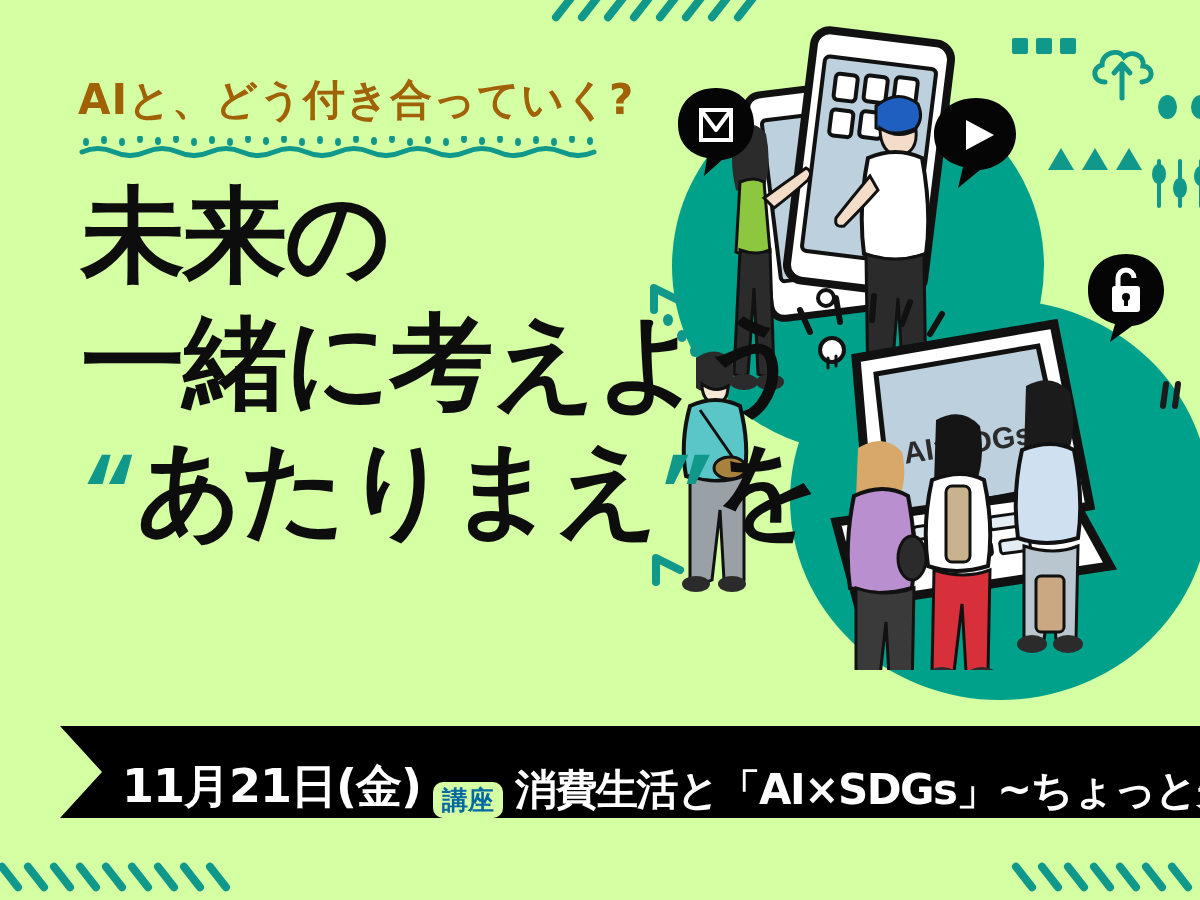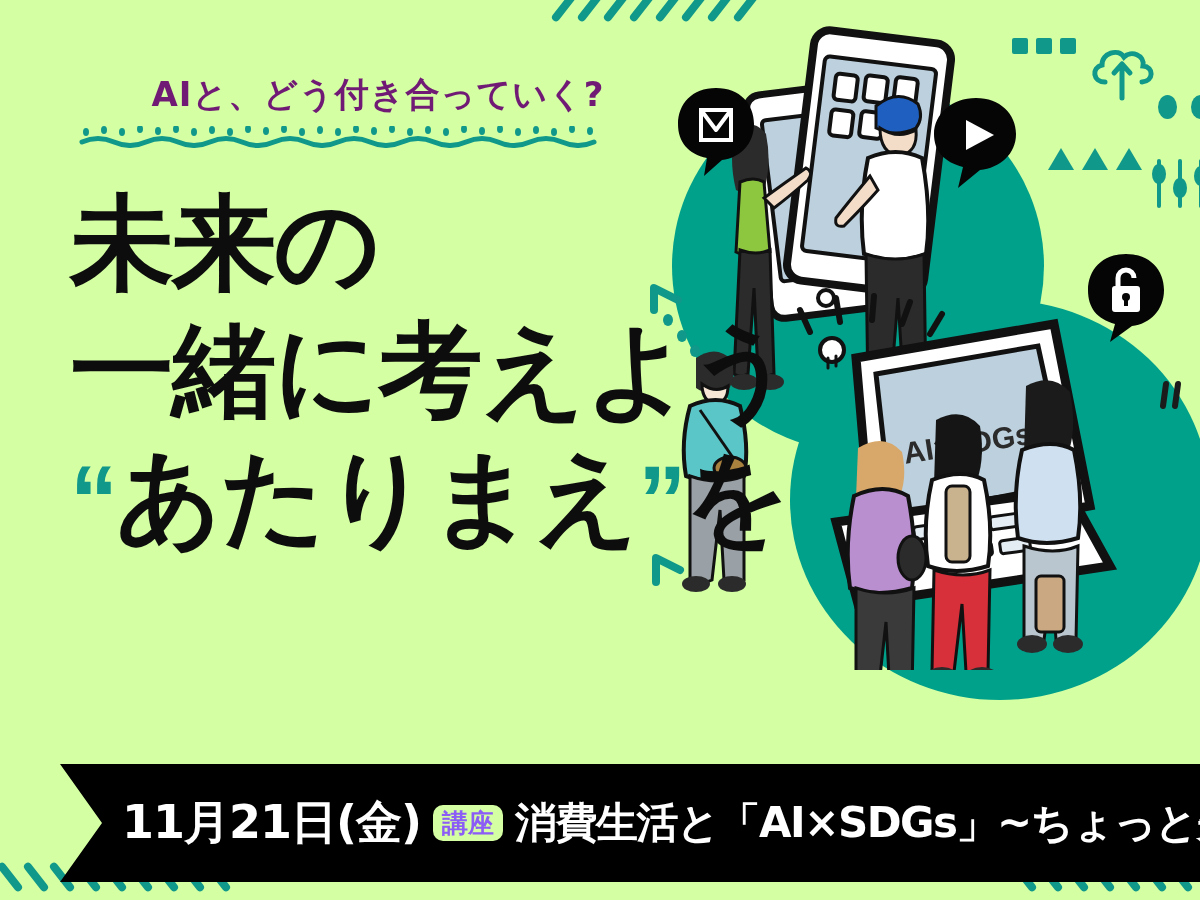--- a/index.html
+++ b/index.html
@@ -65,67 +65,67 @@
     display: block; width: 0; height: 0;
     border-left: 13px solid transparent;
     border-right: 13px solid transparent;
     border-bottom: 22px solid #10988a;
   }
 
   
   #kicker-wrap { position: absolute; left: 78px; top: 72px; width: 600px; }
   #kicker {
     font-family: "DejaVu Sans", "Liberation Sans", sans-serif;
-    font-size: 34px;
+    font-size: 42px;
     font-weight: 700;
-    color: #701a75;
+    color: #a16207;
     letter-spacing: 1px;
     white-space: nowrap;
-    text-align: center;
   }
   #kicker-underline { margin-top: 8px; height: 22px; }
 
   #title-wrap {
     position: absolute; left: 70px; top: 180px;
     width: 680px;
   }
   .title-line {
-    font-family: Liberation Sans, sans-serif;
+    font-family: Liberation Mono, monospace;
     font-size: 104px;
     font-weight: 900;
     line-height: 1.22;
     color: #0d0d0d;
     letter-spacing: -2px;
     white-space: nowrap;
+    margin-left: 11px;
   }
   .q-mark { color: #10988a; font-size: 96px; font-weight: 900; }
 
   
   .trail { position: absolute; }
 
   
   #banner {
     position: absolute;
-    left: 60px; top: 764px;
-    width: 1140px; height: 118px;
+    left: 60px; top: 726px;
+    width: 1140px; height: 92px;
     background: #000000;
-    display: flex; align-items: center;
+    display: flex; align-items: flex-end;
     clip-path: polygon(0 0, 100% 0, 100% 100%, 0 100%, 42px 50%);
     padding-left: 62px;
     box-sizing: border-box;
   }
   #banner-date {
     font-family: "DejaVu Sans", "Liberation Sans", sans-serif;
     font-size: 46px; font-weight: 700; color: #ffffff;
     white-space: nowrap; letter-spacing: -1px;
   }
   #banner-badge {
     margin: 0 12px;
     background: #d4ffa3;
-    color: #8b5cf6;
+    color: #0369a1;
     border-radius: 10px;
     padding: 5px 9px;
     font-family: "DejaVu Sans", "Liberation Sans", sans-serif;
     font-size: 26px; font-weight: 700;
     line-height: 1; white-space: nowrap;
   }
   #banner-title {
     font-family: "DejaVu Sans", "Liberation Sans", sans-serif;
     font-size: 42px; font-weight: 700; color: #ffffff;
     white-space: nowrap; letter-spacing: -1.5px;

